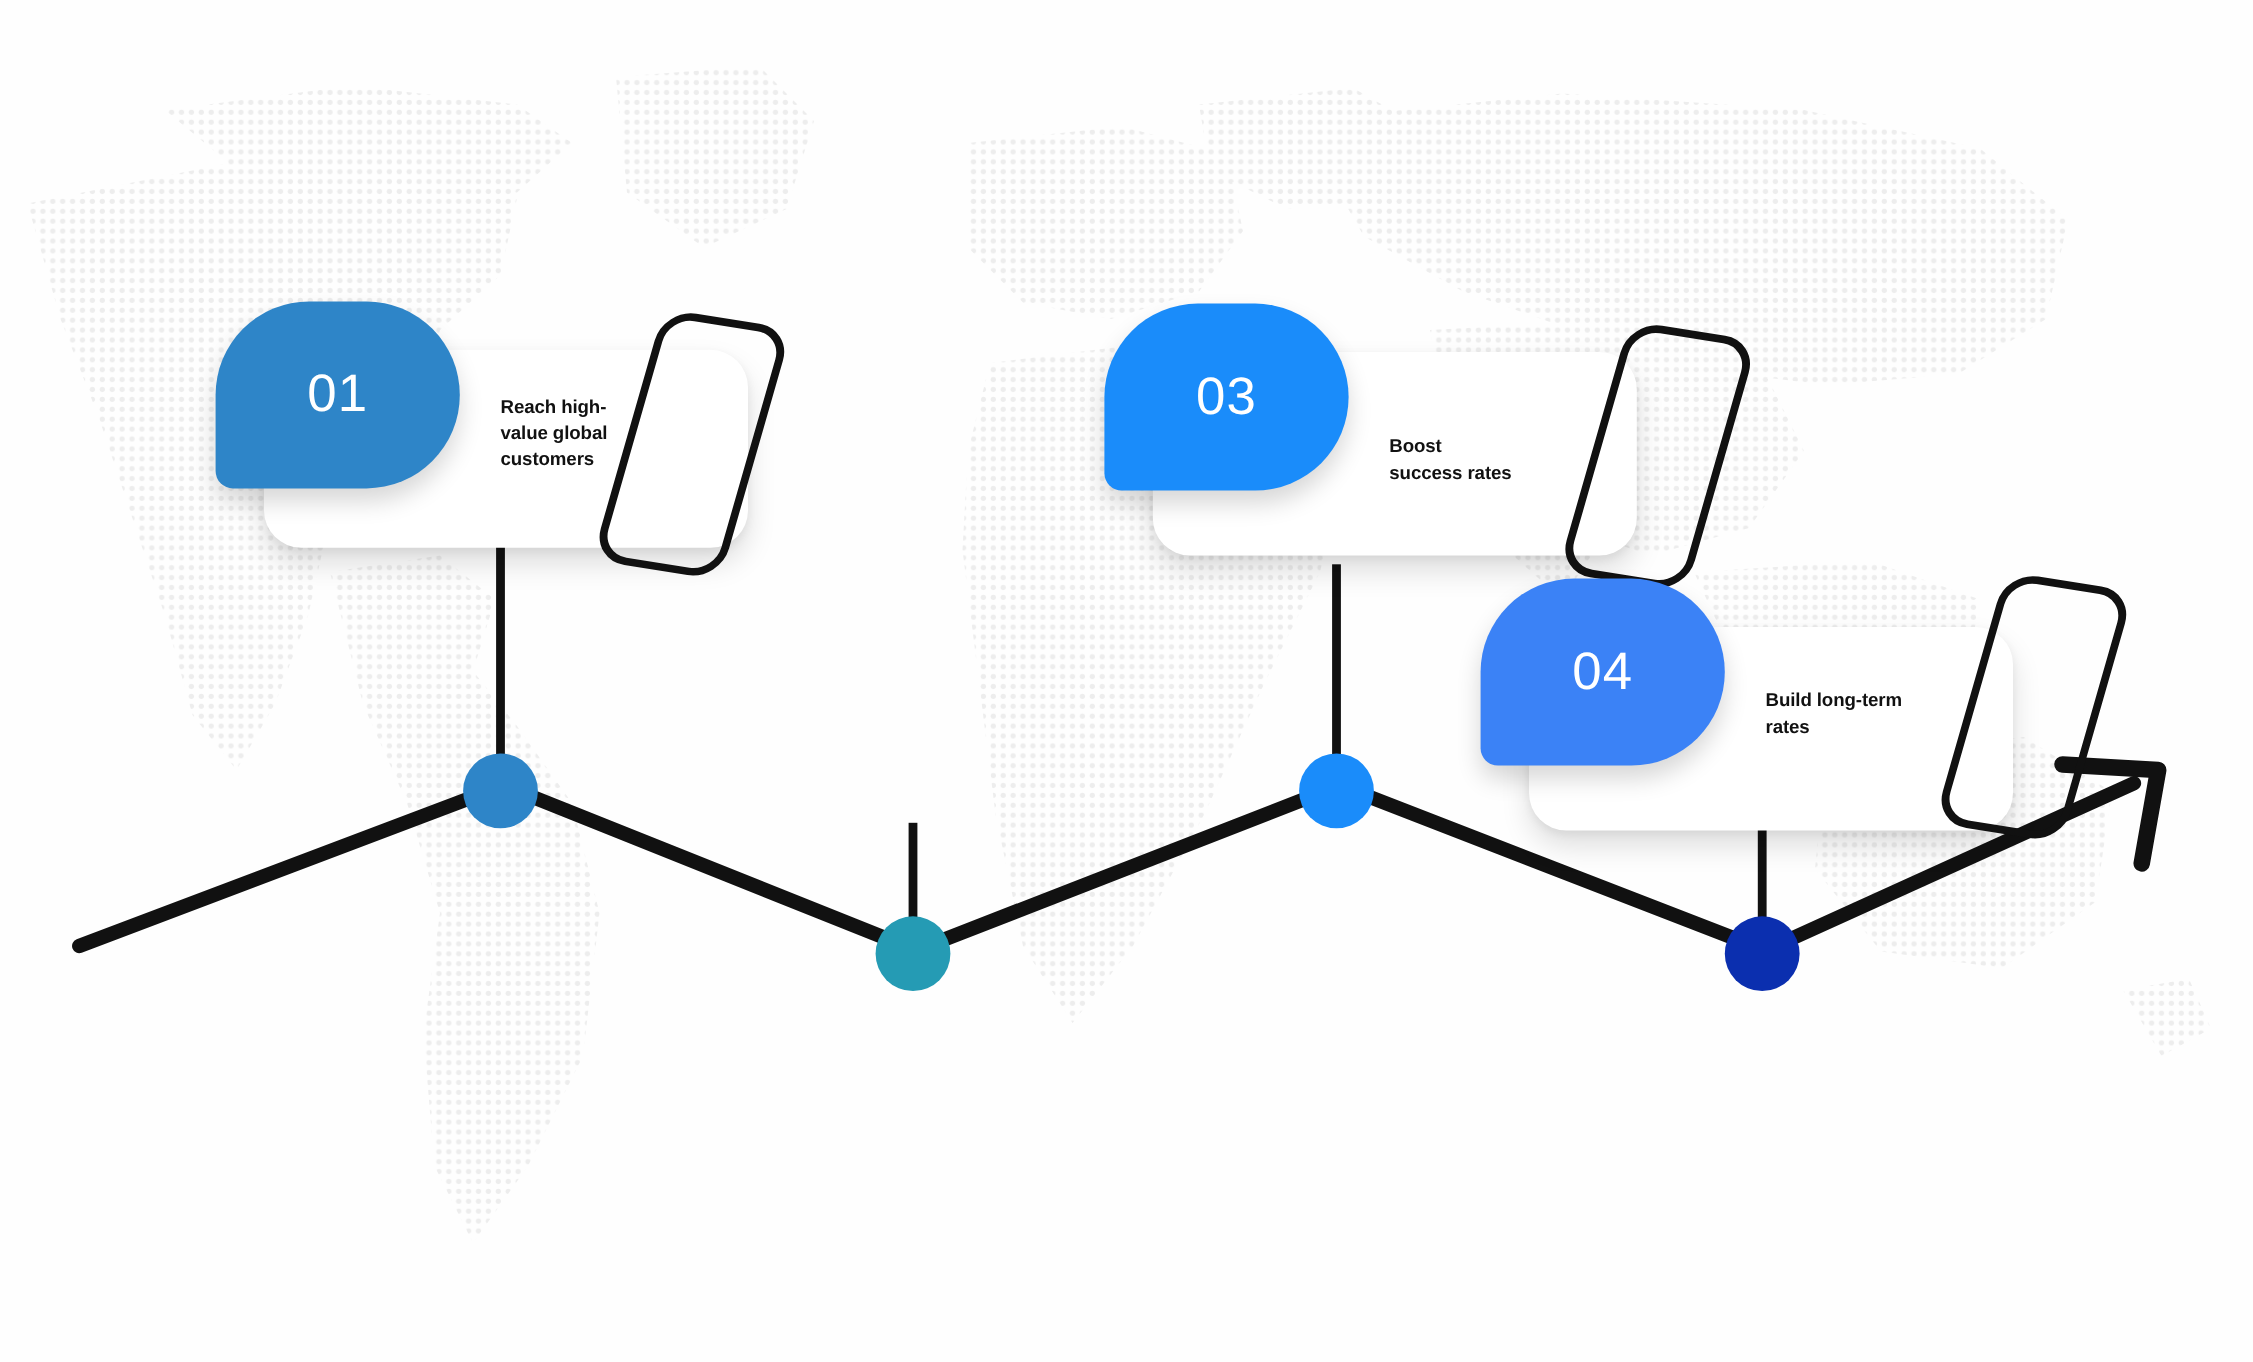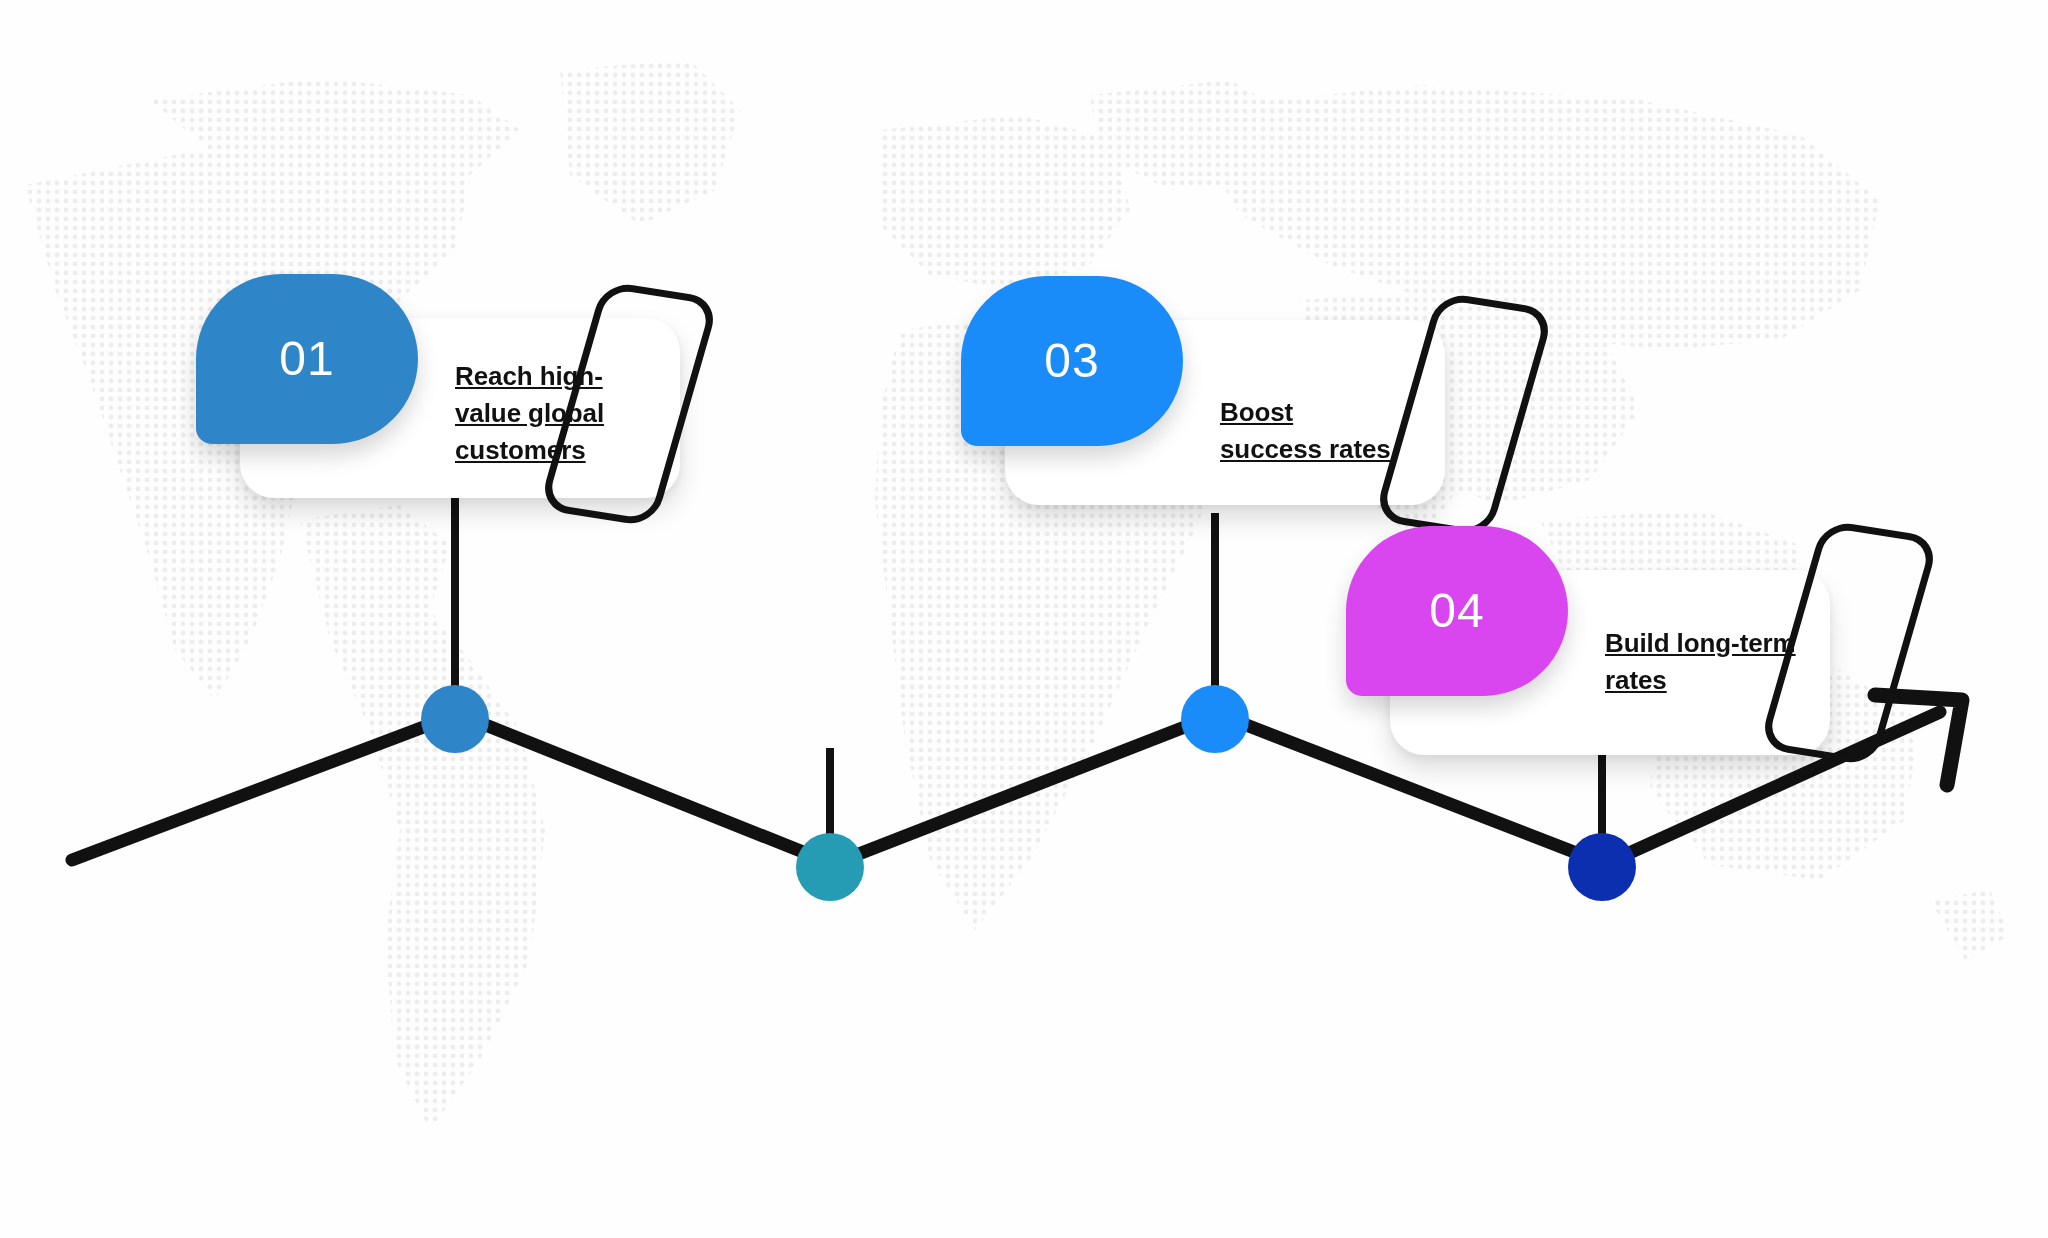--- a/index.html
+++ b/index.html
@@ -69,27 +69,26 @@
     color: #ffffff;
     font-size: 48px;
     font-weight: 400;
     letter-spacing: 1px;
     line-height: 1;
     font-family: "Liberation Sans", sans-serif;
   }
   .card-text {
     position: absolute;
     color: #111111;
-    font-size: 26px;
+    font-size: 17px;
     font-weight: bold;
     line-height: 1.42;
     letter-spacing: -0.1px;
     z-index: 4;
     white-space: pre-line;
-    text-decoration: underline;
   }
   
   .bracket {
     position: absolute;
     width: 104px;
     height: 222px;
     border: 7px solid #111111;
     border-radius: 30px;
     transform: rotate(9deg) skewX(-7deg);
     z-index: 2;
@@ -176,35 +175,35 @@
       <div class="blob" style="background:#2E85C8;">
         <span class="blob-num">01</span>
       </div>
       <div class="card-text" style="left:215px; top:40px; width:185px;">Reach high-
 value global
 customers</div>
     </div>
   </div>
 
 
-  <div class="card" style="left:1005px; top:320px; width:440px; height:185px;">
+  <div class="card" style="left:1048px; top:320px; width:440px; height:185px;">
     <div class="card-inner">
       <div class="bracket" style="left:400px; top:-23px;"></div>
       <div class="blob" style="background:#1A8CFA;">
         <span class="blob-num">03</span>
       </div>
       <div class="card-text" style="left:215px; top:62px; width:210px;margin-top:12px;">Boost
 success rates</div>
     </div>
   </div>
 
   <div class="card" style="left:1390px; top:570px; width:440px; height:185px;">
     <div class="card-inner">
       <div class="bracket" style="left:400px; top:-45px;"></div>
-      <div class="blob" style="background:#d946ef;">
+      <div class="blob" style="background:#3b82f6;">
         <span class="blob-num">04</span>
       </div>
       <div class="card-text" style="left:215px; top:55px; width:215px;">Build long-term
 rates</div>
     </div>
   </div>
 
 </div>
 
 </body></html>

